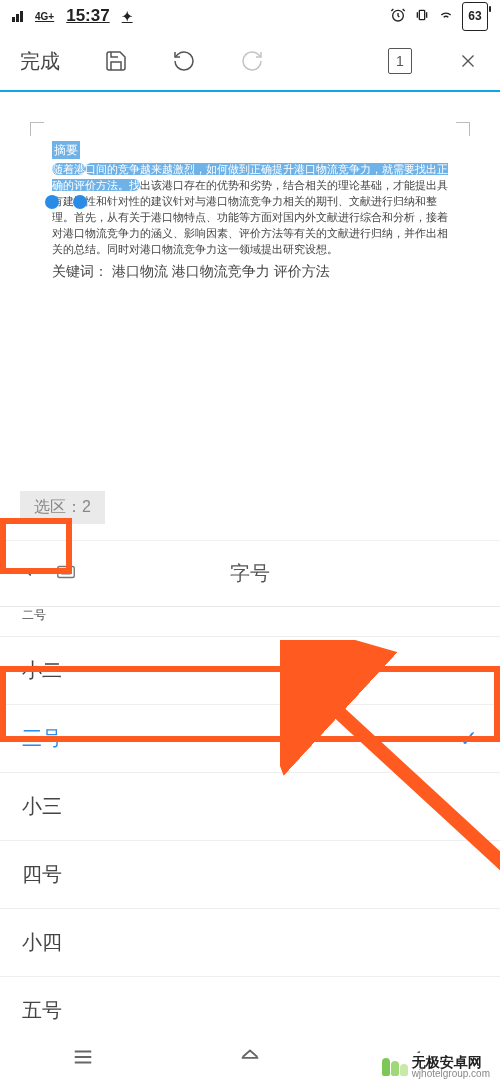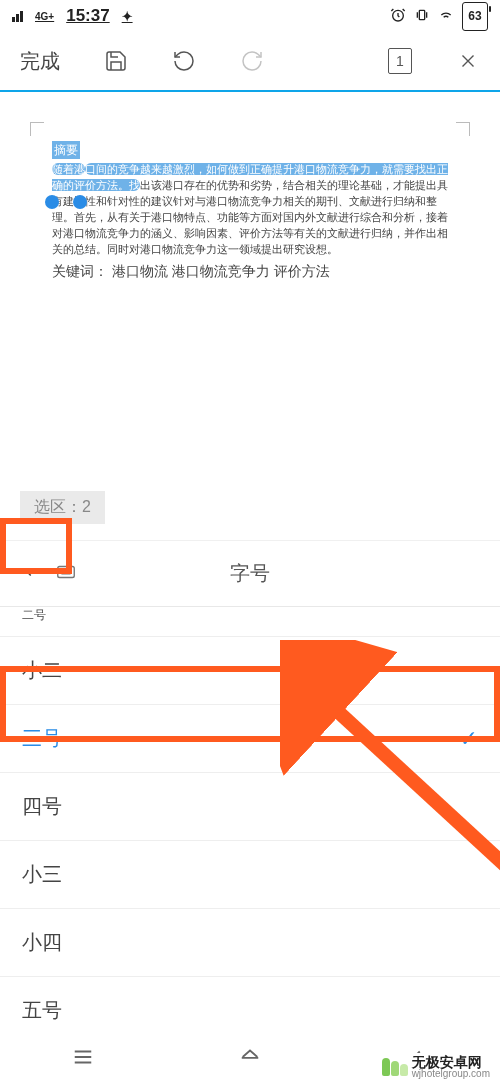--- a/index.html
+++ b/index.html
@@ -185,24 +185,24 @@
 <div class="size-list">
   <div class="size-partial">二号</div>
   <div class="size-item">
       <span>小二</span>
     </div>
   <div class="size-item selected">
       <span>三号</span>
       <span class="check">✓</span>
     </div>
   <div class="size-item">
+      <span>小三</span>
+    </div>
+  <div class="size-item">
       <span>四号</span>
-    </div>
-  <div class="size-item">
-      <span>小三</span>
     </div>
   <div class="size-item">
       <span>小四</span>
     </div>
   <div class="size-item" style="border-bottom:none">
       <span>五号</span>
     </div>
 </div>
 
 

